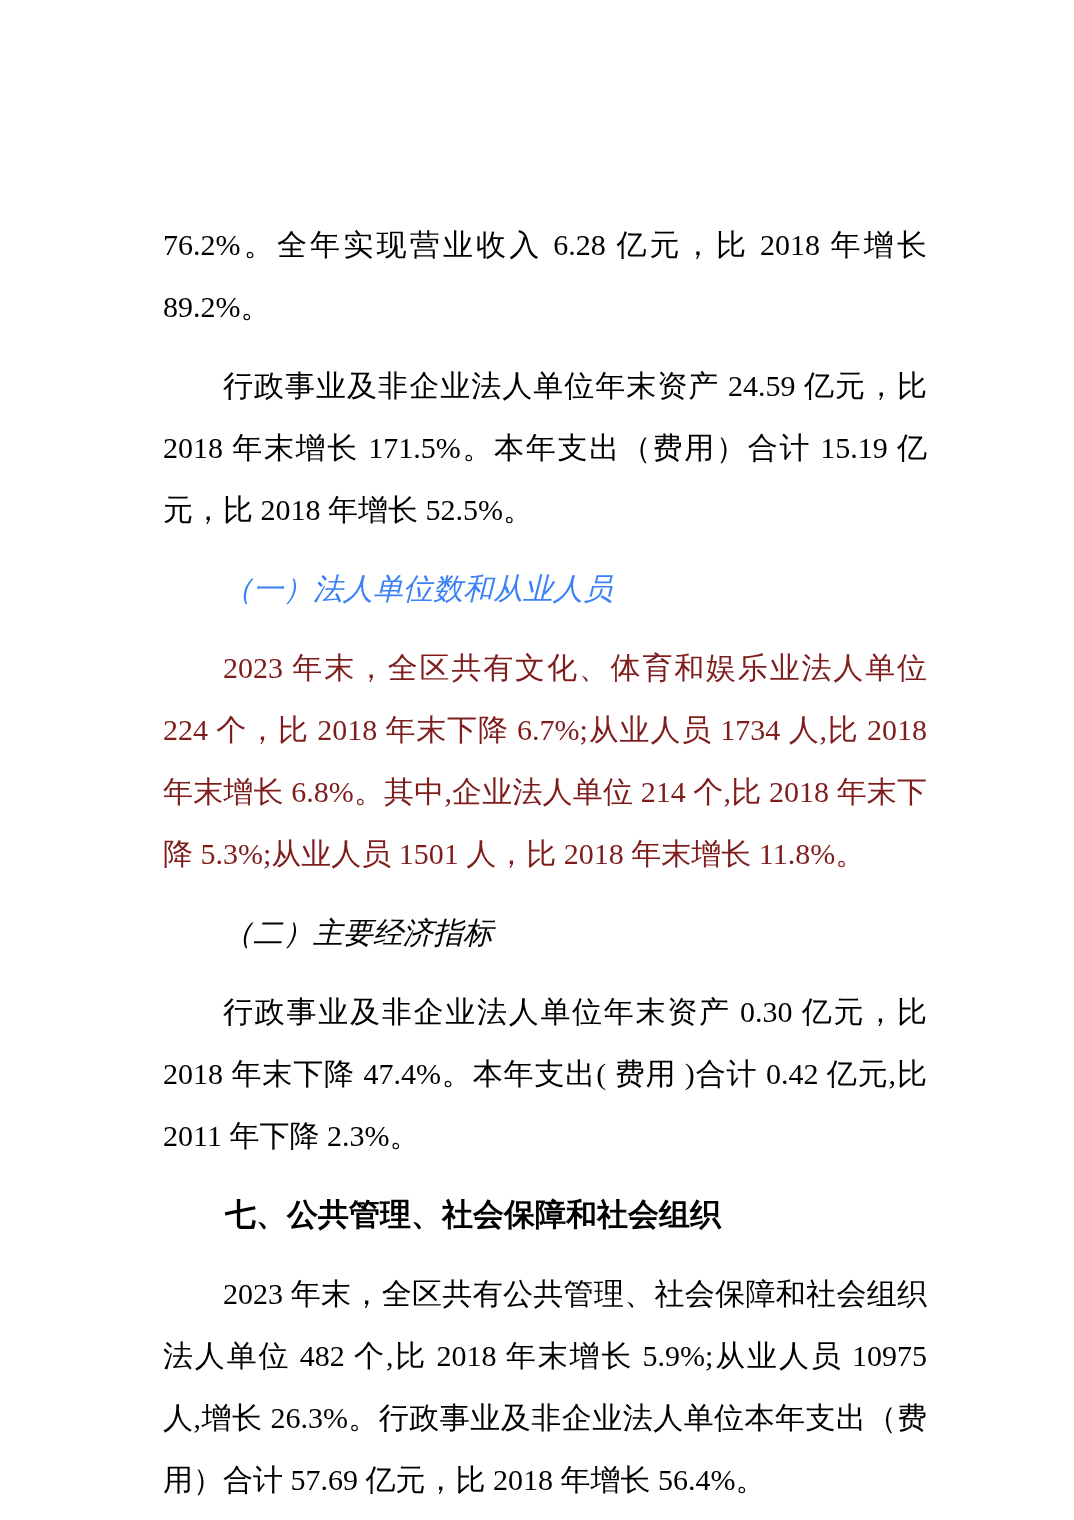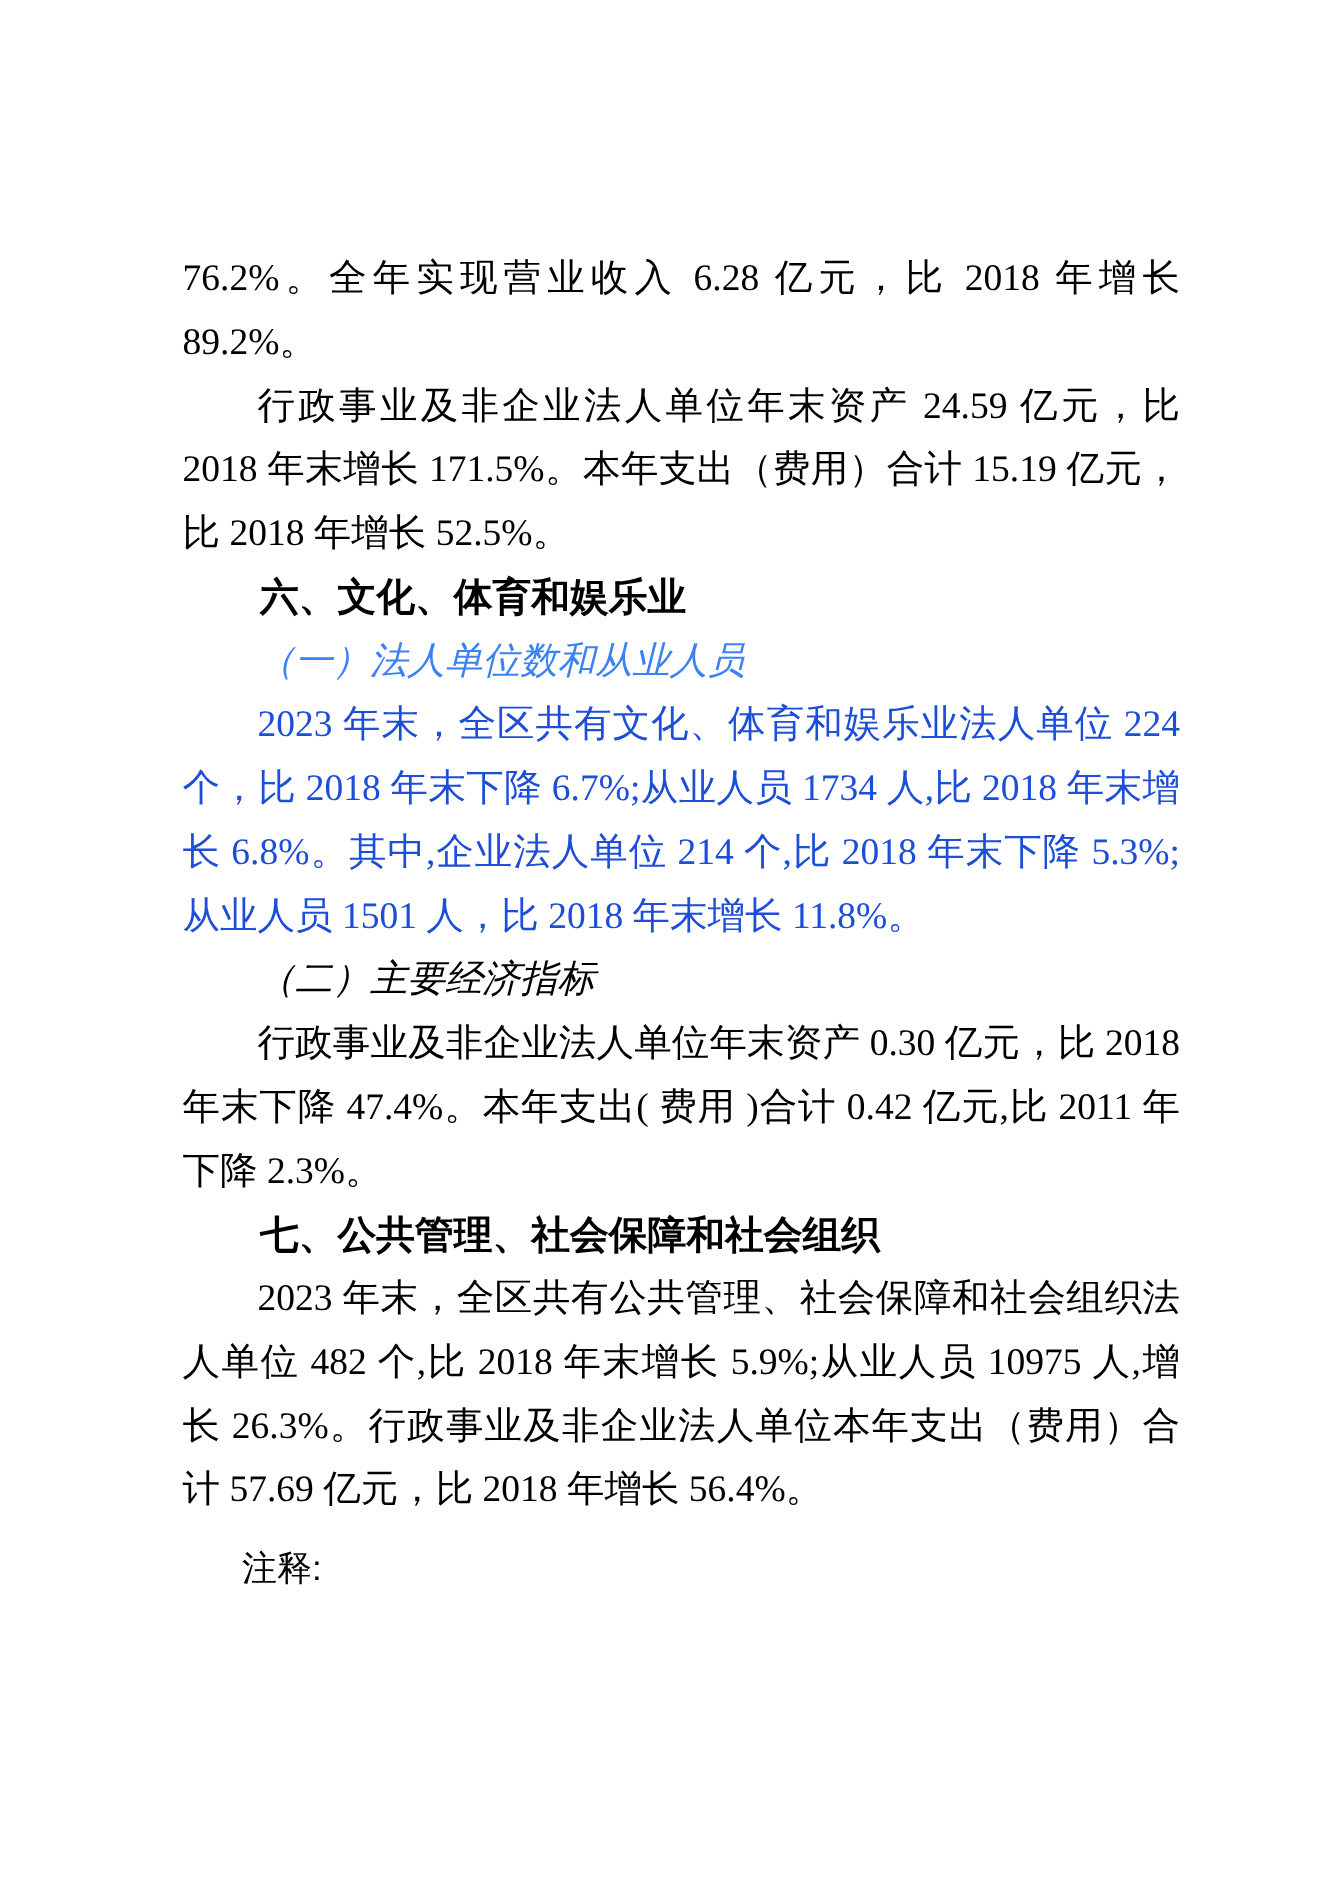--- a/index.html
+++ b/index.html
@@ -18,25 +18,25 @@
     background: #ffffff;
     overflow: hidden;
   }
   .content {
     position: absolute;
     left: 146px;
     top: 197px;
     width: 798px;
   }
   .content p {
-    margin: 0;
+    margin: 17px;
     padding: 0;
     color: #000000;
     font-size: 30px;
-    line-height: 51px;
+    line-height: 62px;
   }
   p.body {
     font-family: "Liberation Serif", "DejaVu Serif", serif;
     text-align: justify;
     text-justify: inter-ideograph;
   }
   p.indent {
     text-indent: 2em;
   }
   p.heading {
@@ -61,22 +61,21 @@
     margin-top: 12px;
   }
 </style>
 </head>
 <body style="background: rgb(255, 255, 255);">
 
 <main class="page">
   <section class="content" id="content">
       <p class="body" style="color: rgb(0, 0, 0);">76.2%。全年实现营业收入 6.28 亿元，比 2018 年增长 89.2%。</p>
       <p class="body indent" style="color: rgb(0, 0, 0);">行政事业及非企业法人单位年末资产 24.59 亿元，比 2018 年末增长 171.5%。本年支出（费用）合计 15.19 亿元，比 2018 年增长 52.5%。</p>
-      <p class="heading" style="color: rgb(0, 0, 0);">六、文化、体育和娱乐业</p>
       <p class="subheading" style="color: #3b82f6;">（一）法人单位数和从业人员</p>
-      <p class="body indent" style="color: #1d4ed8;">2023 年末，全区共有文化、体育和娱乐业法人单位 224 个，比 2018 年末下降 6.7%;从业人员 1734 人,比 2018 年末增长 6.8%。其中,企业法人单位 214 个,比 2018 年末下降 5.3%;从业人员 1501 人，比 2018 年末增长 11.8%。</p>
+      <p class="body indent" style="color: #7f1d1d;">2023 年末，全区共有文化、体育和娱乐业法人单位 224 个，比 2018 年末下降 6.7%;从业人员 1734 人,比 2018 年末增长 6.8%。其中,企业法人单位 214 个,比 2018 年末下降 5.3%;从业人员 1501 人，比 2018 年末增长 11.8%。</p>
       <p class="subheading" style="color: rgb(0, 0, 0);">（二）主要经济指标</p>
       <p class="body indent" style="color: rgb(0, 0, 0);">行政事业及非企业法人单位年末资产 0.30 亿元，比 2018 年末下降 47.4%。本年支出( 费用 )合计 0.42 亿元,比 2011 年下降 2.3%。</p>
       <p class="heading" style="color: rgb(0, 0, 0);">七、公共管理、社会保障和社会组织</p>
       <p class="body indent" style="color: rgb(0, 0, 0);">2023 年末，全区共有公共管理、社会保障和社会组织法人单位 482 个,比 2018 年末增长 5.9%;从业人员 10975 人,增长 26.3%。行政事业及非企业法人单位本年支出（费用）合计 57.69 亿元，比 2018 年增长 56.4%。</p>
       <p class="note" style="color: rgb(0, 0, 0);">注释:</p>
     </section>
 </main>
 
 </body></html>

